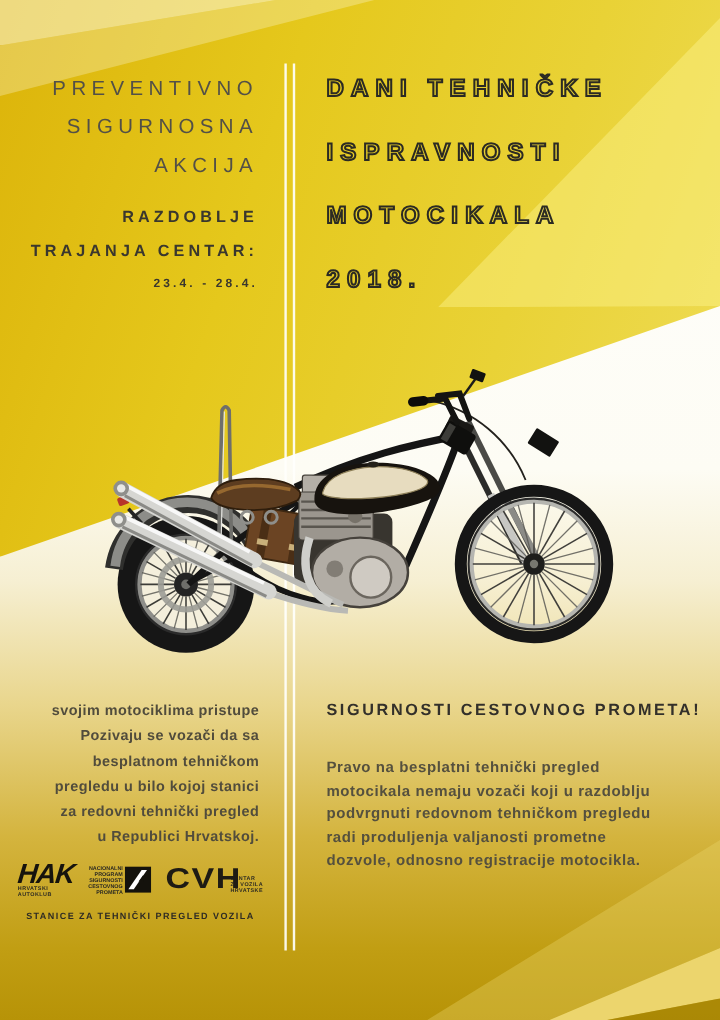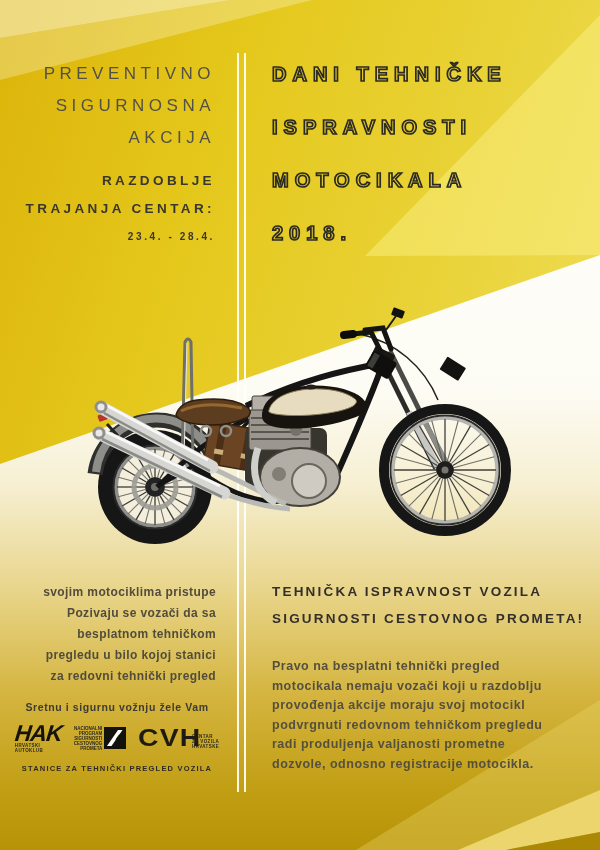--- a/index.html
+++ b/index.html
@@ -258,22 +258,22 @@
     </g>
   </svg>
 
   <div class="bottom-left">
     <div class="bl-para">
       <div>svojim motociklima pristupe</div>
       <div>Pozivaju se vozači da sa</div>
       <div>besplatnom tehničkom</div>
       <div>pregledu u bilo kojoj stanici</div>
       <div>za redovni tehnički pregled</div>
-    </div>
-    <div class="credits">Sretnu i sigurnu vožnju žele Vam</div>
+      <div>u Republici Hrvatskoj.</div>
+    </div>
     <div class="logos">
       <div>
         <div class="hak-name">HAK</div>
         <div class="hak-sub">HRVATSKI AUTOKLUB</div>
       </div>
       <div class="prog">
         <div class="prog-lines">
           <div>NACIONALNI</div>
           <div>PROGRAM</div>
           <div>SIGURNOSTI</div>
@@ -289,25 +289,23 @@
       <div class="cvh">
         <div class="cvh-name">CVH</div>
         <div class="cvh-sub">CENTAR ZA VOZILA HRVATSKE</div>
       </div>
     </div>
     <div class="stations">STANICE ZA TEHNIČKI PREGLED VOZILA</div>
   </div>
 
   <div class="bottom-right">
     <div class="br-heading">
-      <div>TEHNIČKA ISPRAVNOST VOZILA</div>
       <div>SIGURNOSTI CESTOVNOG PROMETA!</div>
     </div>
     <div class="br-para">
       <div>Pravo na besplatni tehnički pregled</div>
       <div>motocikala nemaju vozači koji u razdoblju</div>
-      <div>provođenja akcije moraju svoj motocikl</div>
       <div>podvrgnuti redovnom tehničkom pregledu</div>
       <div>radi produljenja valjanosti prometne</div>
       <div>dozvole, odnosno registracije motocikla.</div>
     </div>
   </div>
 </div>
 
 </body></html>

